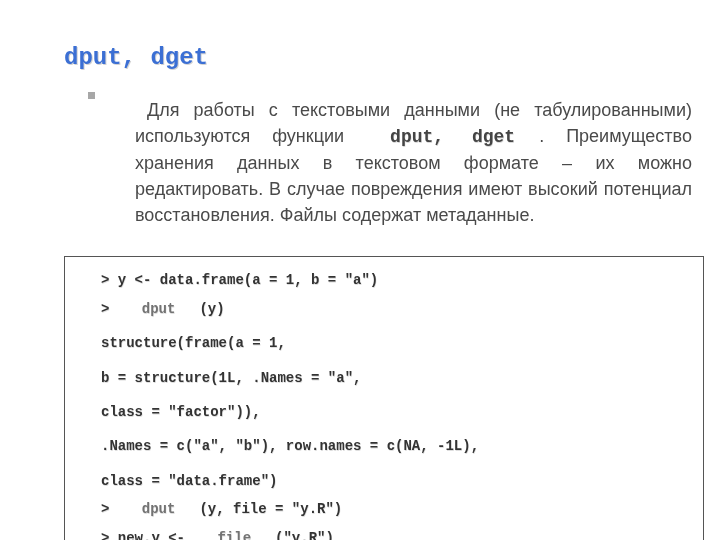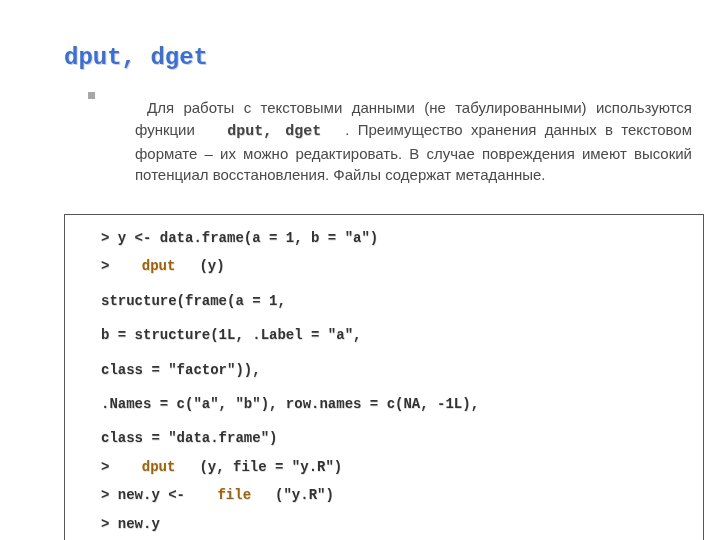--- a/index.html
+++ b/index.html
@@ -27,42 +27,42 @@
       padding-left: 12px;
     }
     .bullet-square {
       width: 7px;
       height: 7px;
       background: #a7a7a7;
       margin-top: 7px;
       flex-shrink: 0;
     }
     .paragraph {
-      font-size: 15px;
+      font-size: 18px;
       color: #4a4a4a;
       line-height: 1.45;
       text-align: justify;
     }
     .paragraph .mono {
       font-family: "Consolas", "Courier New", monospace;
       font-weight: bold;
       text-shadow: 0.5px 0.5px 0 rgba(180,180,180,0.5);
       color: #444;
     }
     .code-box {
       border: 1px solid #555;
       padding: 0 12px;
       font-family: "Consolas", "Courier New", monospace;
       font-size: 14px;
       line-height: 1.6;
       color: #333;
       font-weight: bold;
       text-shadow: 0.5px 0.5px 0 rgba(190,190,190,0.5);
     }
-    .code-box .fn { color: #a16207; }
+    .code-box .fn { color: #737373; }
     .code-box .line { white-space: pre; margin-bottom: 2px; }
     .code-box .block-gap { margin-top: 6px; }
     .code-box .out { color: #333; }
     .code-box .prompt { color: #333; }
   </style>
 </head>
 <body>
 
 <div class="title">dput, dget</div>
 
@@ -70,21 +70,21 @@
   <div class="bullet-square"></div>
   <div class="paragraph">
     <span>Для работы с текстовыми данными (не табулированными) используются функции </span><span class="mono">dput, dget</span><span>. Преимущество хранения данных в текстовом формате – их можно редактировать. В случае повреждения имеют высокий потенциал восстановления.  Файлы содержат метаданные.</span>
   </div>
 </div>
 
 <div class="code-box">
   <div class="line"><span>&gt; y &lt;- data.frame(a = 1, b = "a")</span></div>
   <div class="line block-gap"><span class="prompt">&gt; </span><span class="fn">dput</span><span>(y)</span></div>
   <div class="line"><span>structure(frame(a = 1,</span></div>
-  <div class="line"><span>b = structure(1L, .Label = "a",</span></div>
+  <div class="line"><span>b = structure(1L, .Names = "a",</span></div>
   <div class="line"><span>class = "factor")),</span></div>
   <div class="line"><span>.Names = c("a", "b"), row.names = c(NA, -1L),</span></div>
   <div class="line"><span>class = "data.frame")</span></div>
   <div class="line block-gap"><span class="prompt">&gt; </span><span class="fn">dput</span><span>(y, file = "y.R")</span></div>
   <div class="line block-gap"><span>&gt; new.y &lt;- </span><span class="fn">file</span><span>("y.R")</span></div>
   <div class="line block-gap out"><span>&gt; new.y</span></div>
   <div class="line out"><span>  a  b</span></div>
   <div class="line out"><span>1  1  a</span></div>
 </div>
 

